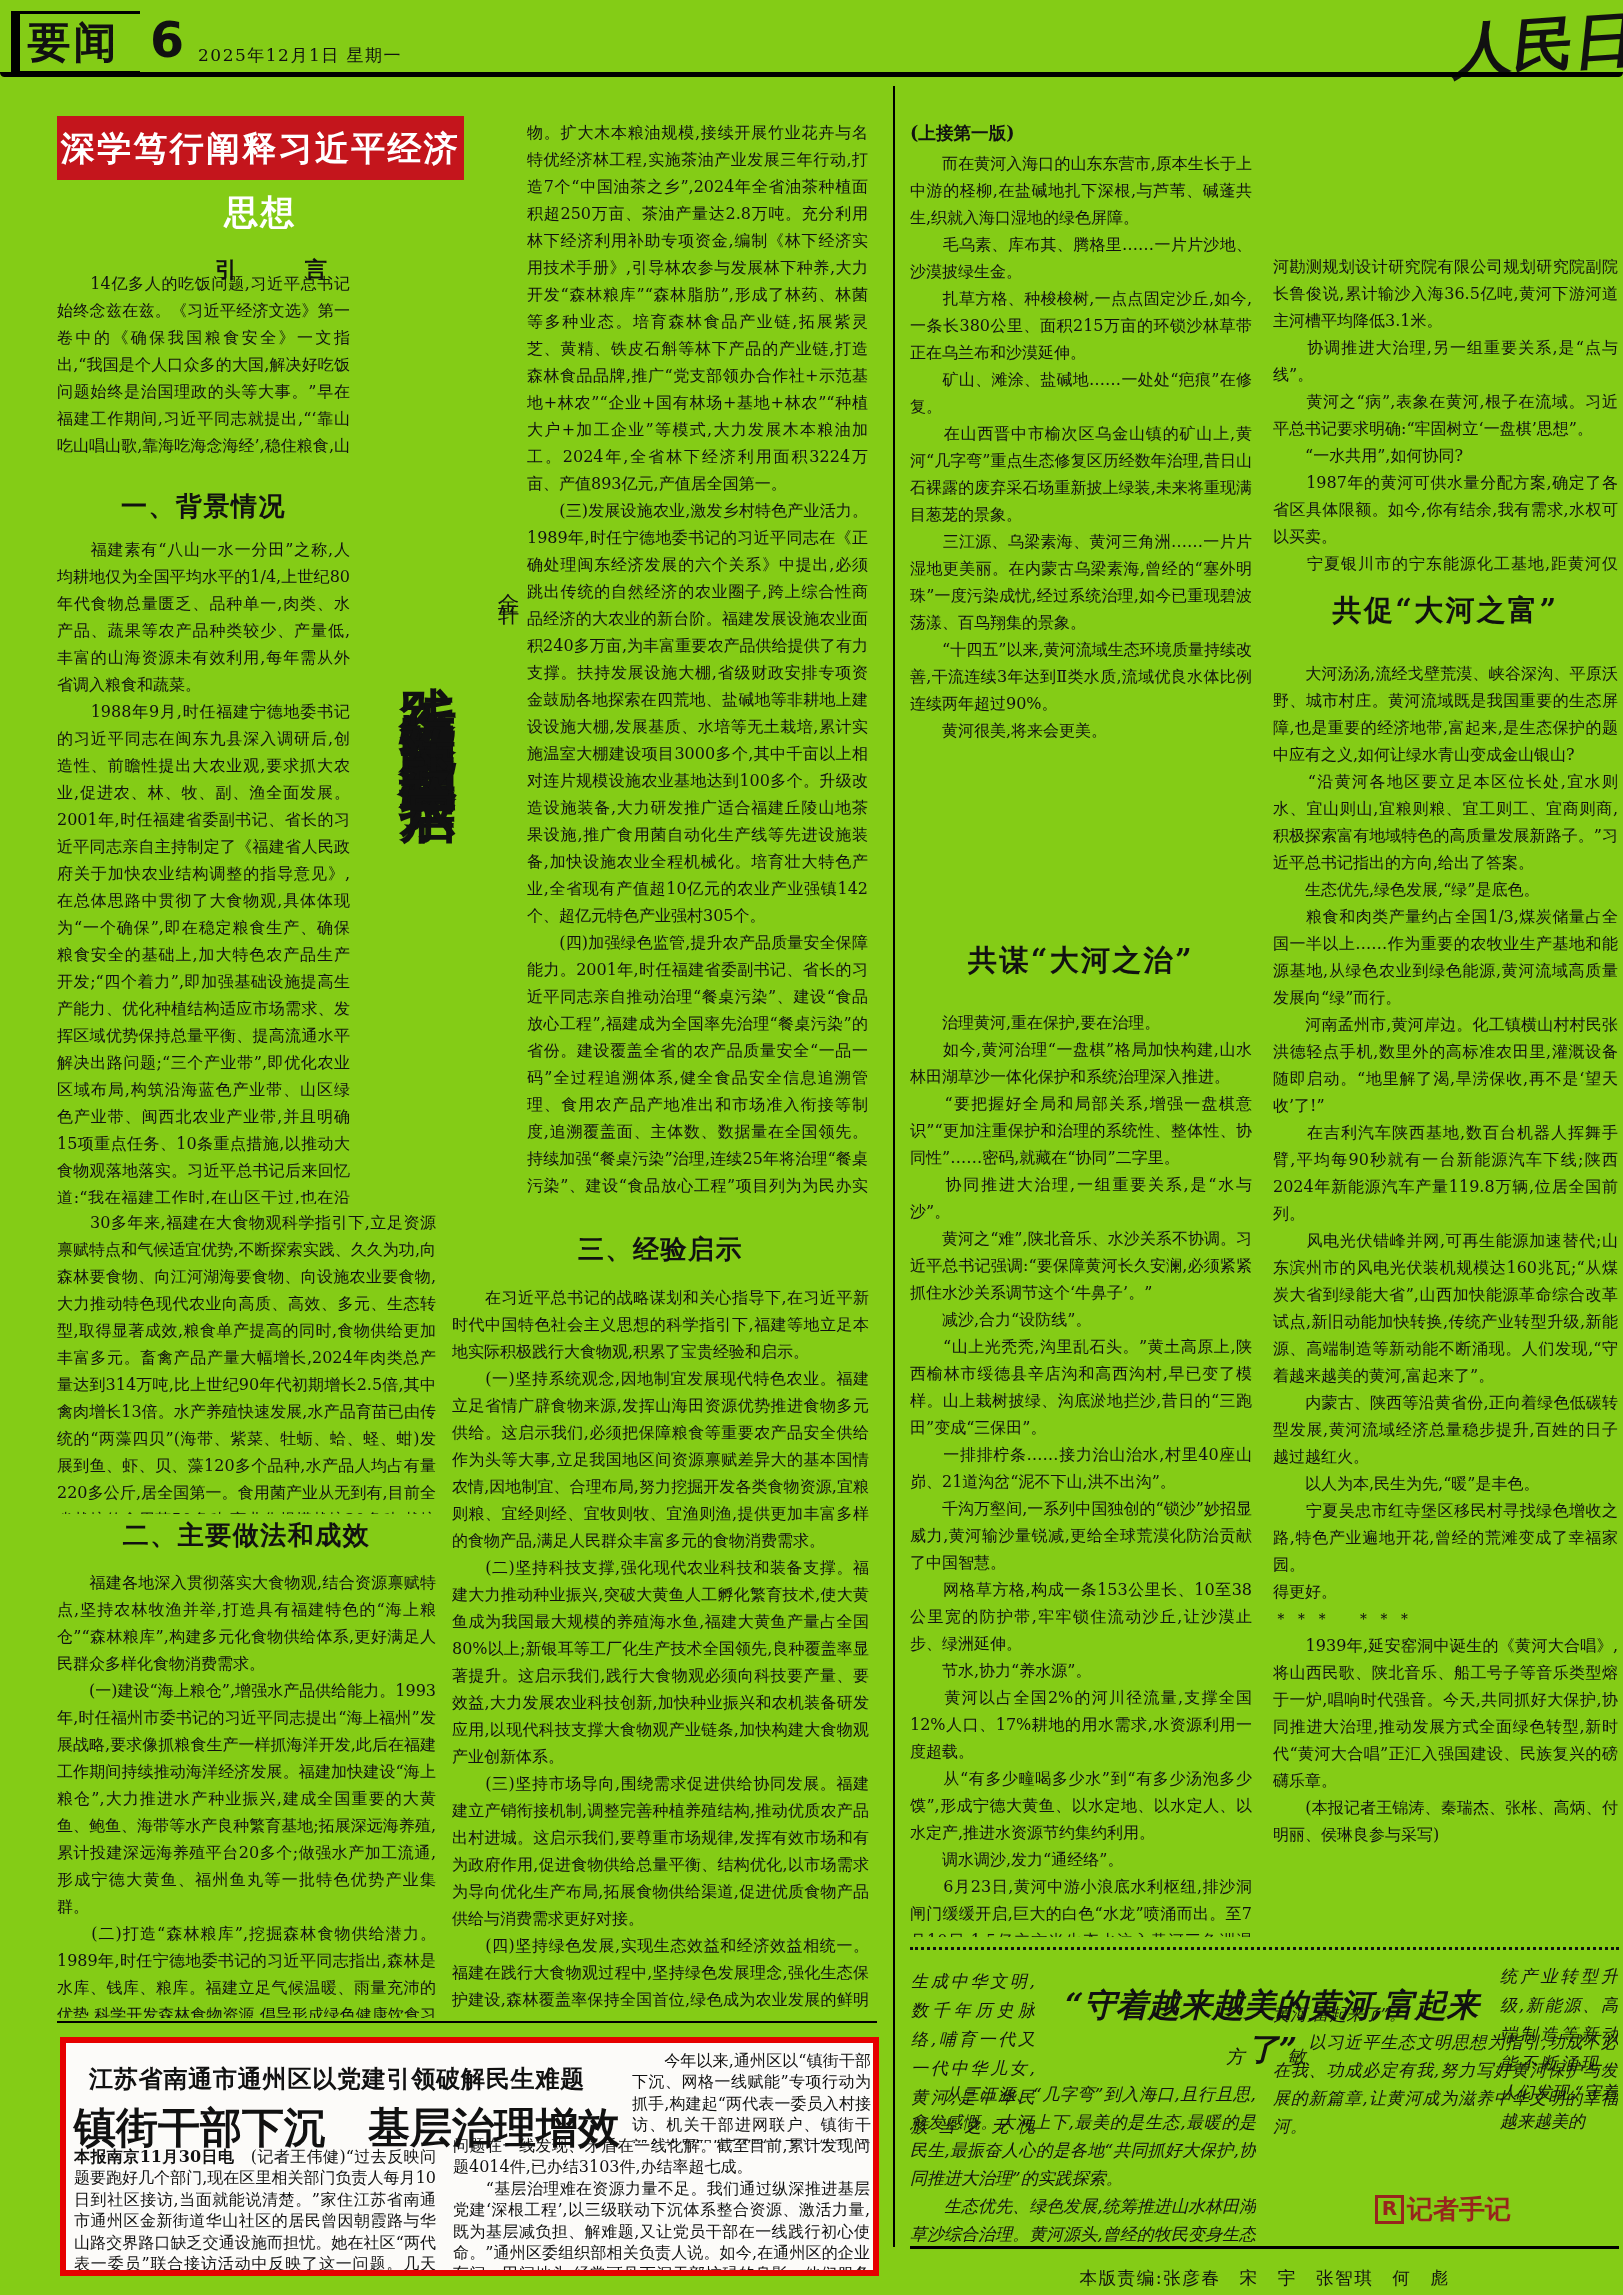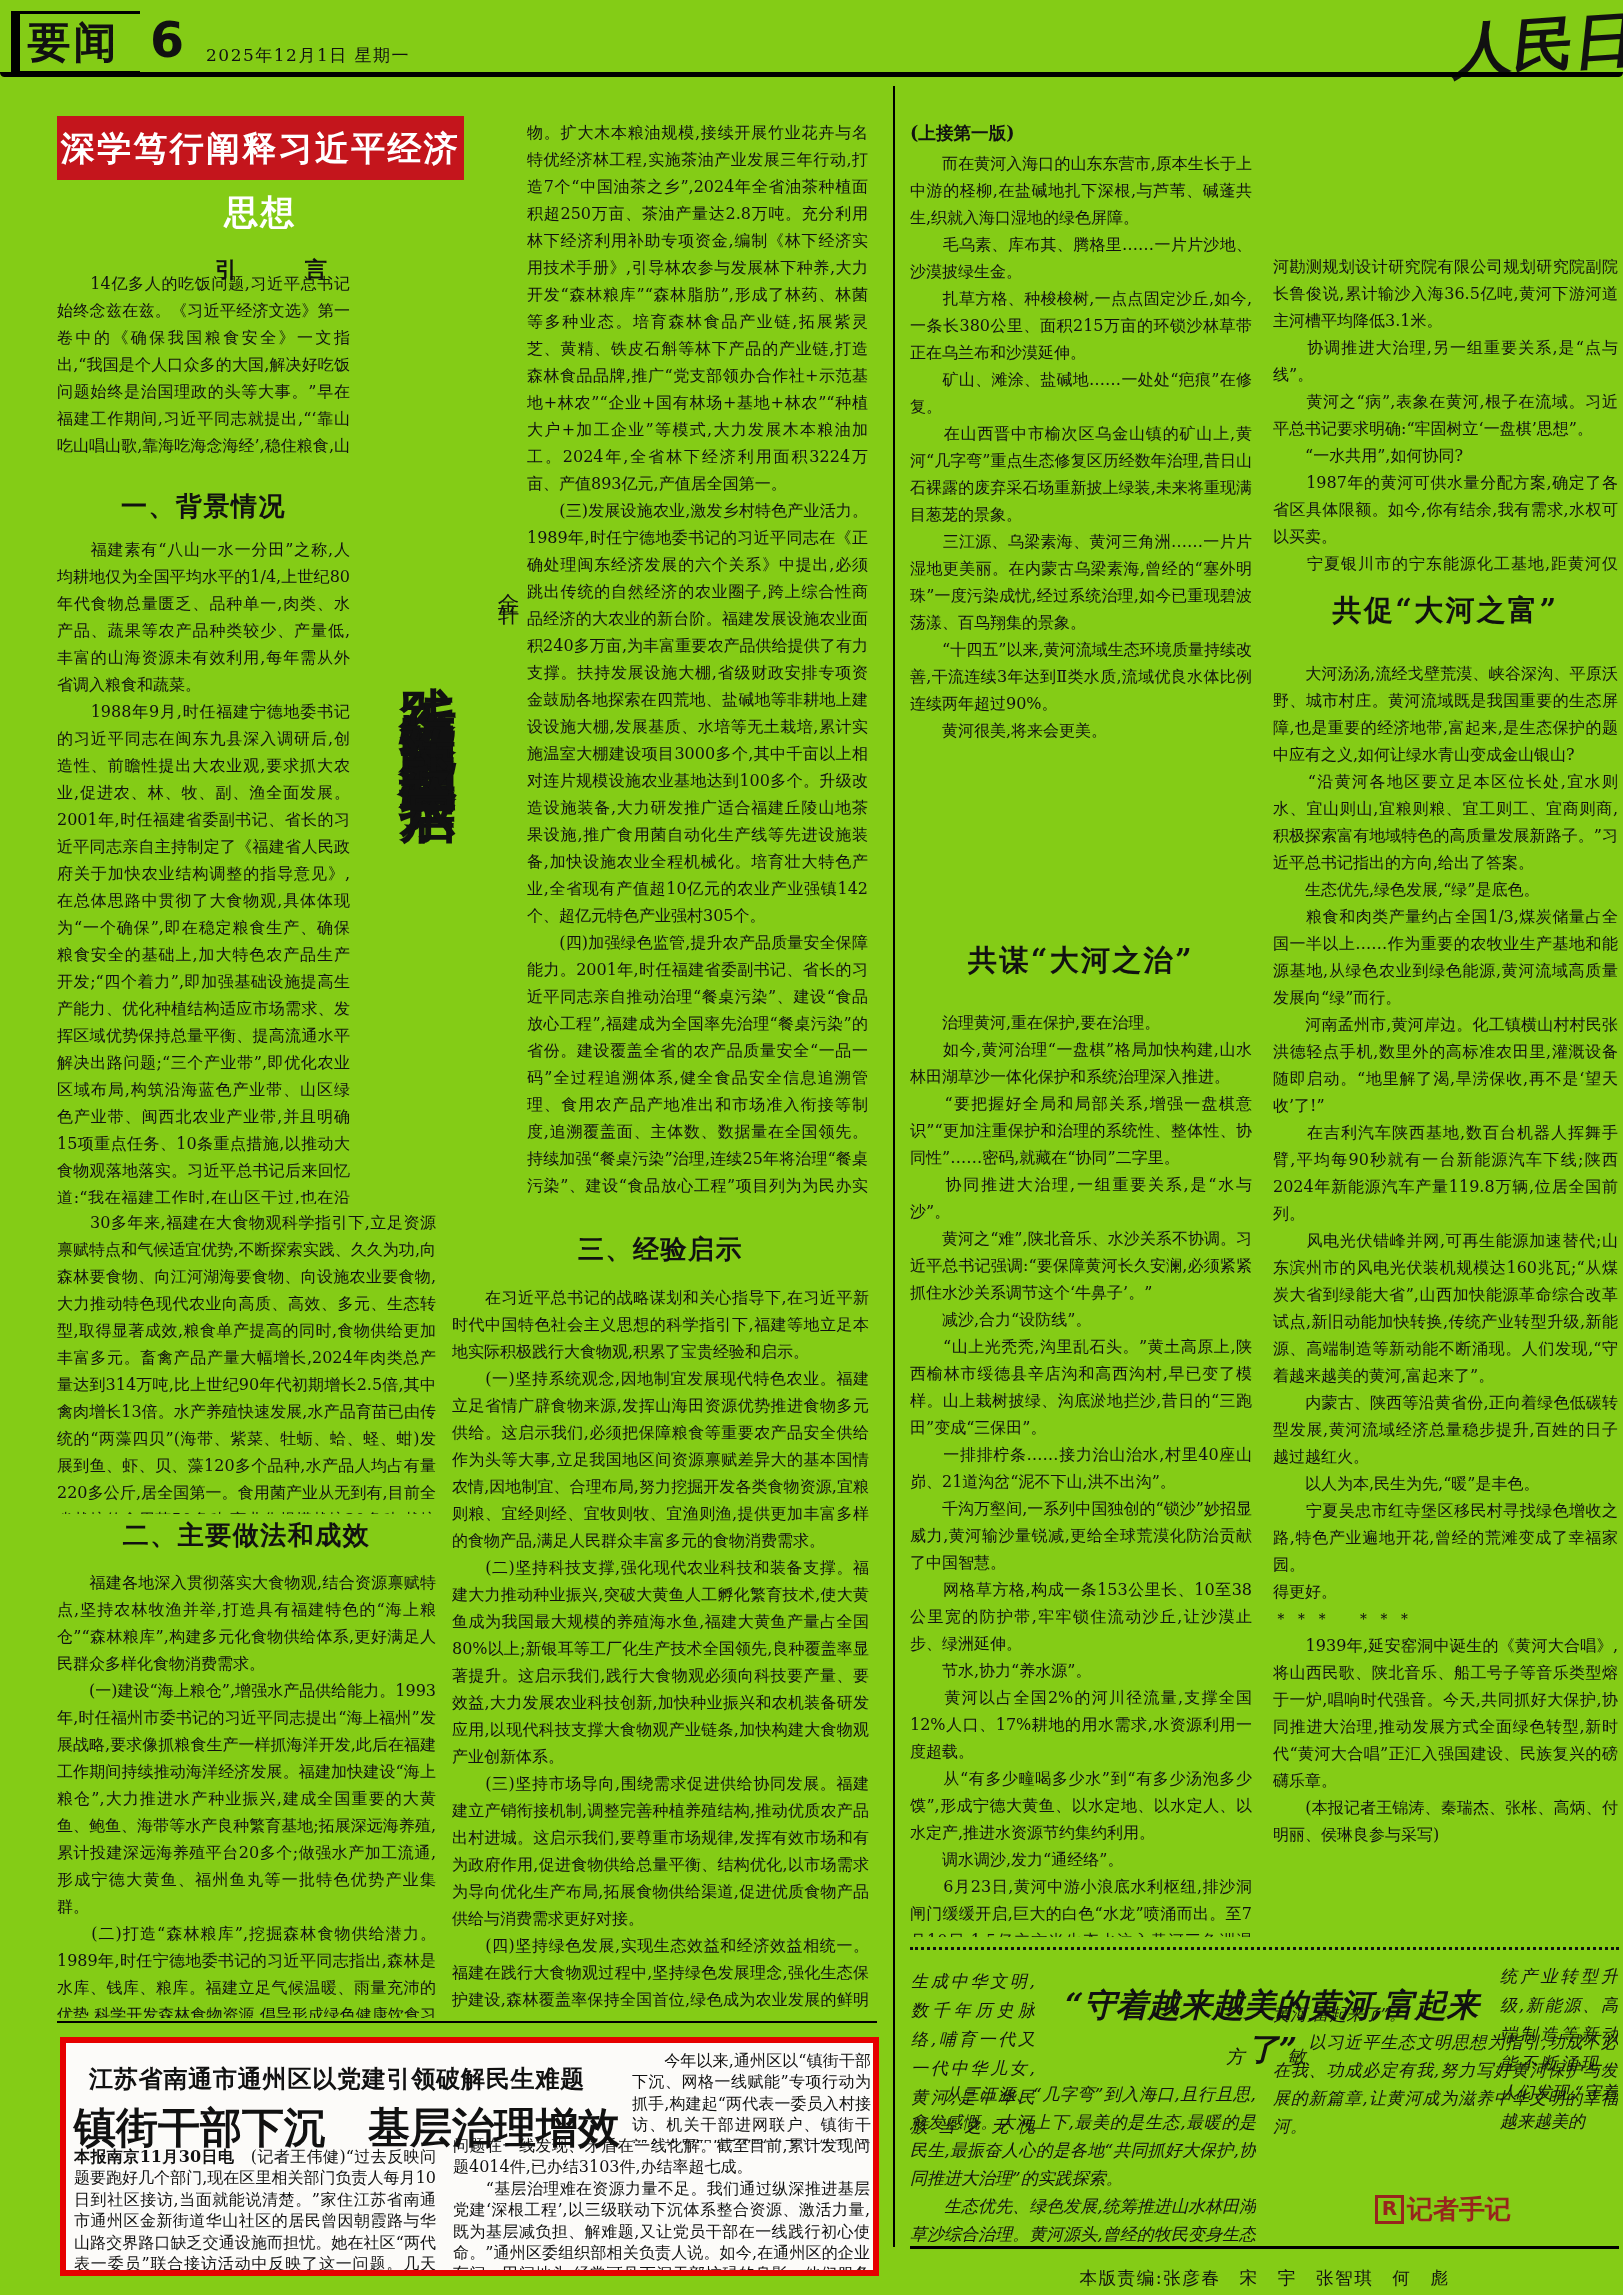--- a/index.html
+++ b/index.html
@@ -4,21 +4,21 @@
 <style>
   html,body{margin:0;padding:0;background:#e8e8e6;}
   #page{position:relative;width:1623px;height:2295px;background:#84cc16;color:#111;
         font-family:"DejaVu Serif","Liberation Serif",serif;overflow:hidden;}
   .abs{position:absolute;}
   
   #hdr-section{left:10.7px;top:10.7px;width:113px;height:57px;border-left:9.2px solid #000;
      border-top:3.8px solid #000;border-bottom:3.8px solid #000;font-size:43px;font-weight:bold;
      letter-spacing:3.1px;padding-left:7.7px;line-height:57px;}
   #hdr-page{left:150px;top:12.3px;font-size:49px;font-weight:bold;font-family:"DejaVu Sans",sans-serif;}
-  #hdr-date{left:198px;top:44px;font-size:17px;letter-spacing:1.5px;margin-left:8px;}
+  #hdr-date{left:198px;top:44px;font-size:17px;letter-spacing:1.5px;}
   #masthead{left:1455px;top:3.1px;font-size:60px;font-weight:bold;transform:skewX(-10deg) rotate(-4deg);
      font-family:"DejaVu Serif",serif;white-space:nowrap;}
   #hdr-rule{left:0;top:72px;width:1623px;height:5.4px;background:#000;border-radius:0 0 4.6px 4.6px;}
   
   .textcol p{margin:0;text-align:justify;text-justify:inter-ideograph;}
   .textcol{overflow:hidden;}
   .t21{font-size:16px;line-height:27px;}
   .t21b{font-size:16px;line-height:21.4px;}
   .hsec{font-size:26px;font-weight:bold;text-align:center;letter-spacing:1.5px;}
   .hmid{font-size:29px;font-weight:bold;text-align:center;letter-spacing:2.3px;}

